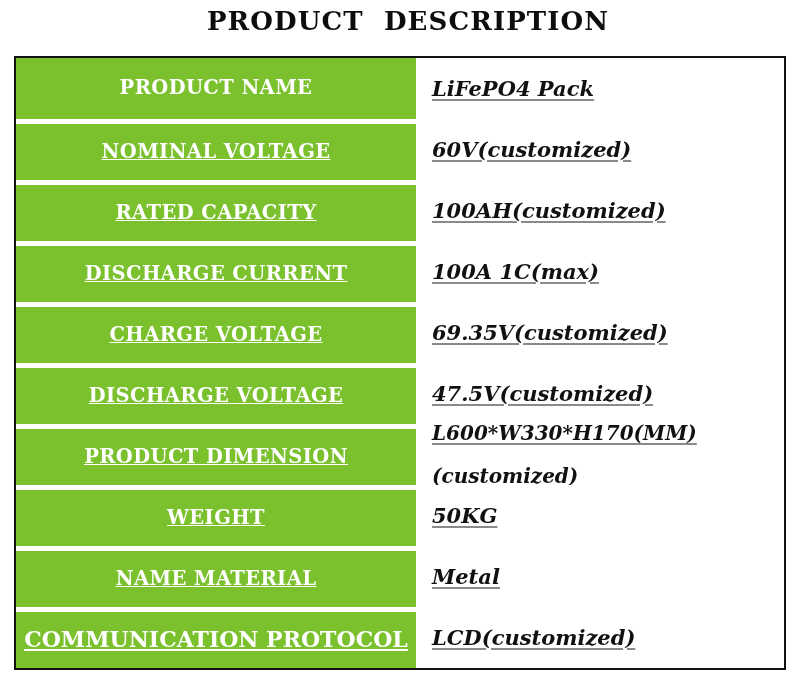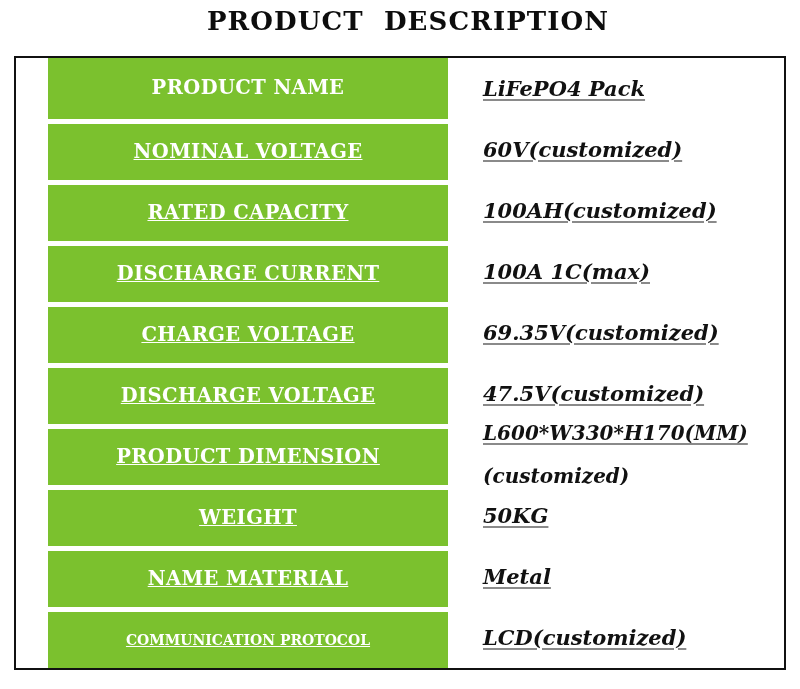--- a/index.html
+++ b/index.html
@@ -77,37 +77,36 @@
     align-items: center;
     justify-content: center;
     font-family: "DejaVu Serif", "Liberation Serif", serif;
     font-weight: bold;
     font-size: 19.5px;
     letter-spacing: 0.4px;
     text-align: center;
     line-height: 1.05;
     padding: 0 4px;
     white-space: nowrap;
-    margin-left: 32px;
   }
 
   .label-cell.tight {
-    font-size: 14px;
+    font-size: 22px;
     letter-spacing: 0px;
   }
 
   .value-cell {
     flex: 1 1 auto;
     box-sizing: border-box;
     background: #ffffff;
     display: flex;
     flex-direction: column;
     justify-content: center;
     align-items: flex-start;
-    padding-left: 35px;
+    padding-left: 16px;
     padding-right: 8px;
   }
 
   .value-text {
     font-family: "DejaVu Serif", "Liberation Serif", serif;
     font-weight: bold;
     font-style: italic;
     font-size: 21px;
     color: #111111;
     line-height: 1.22;

